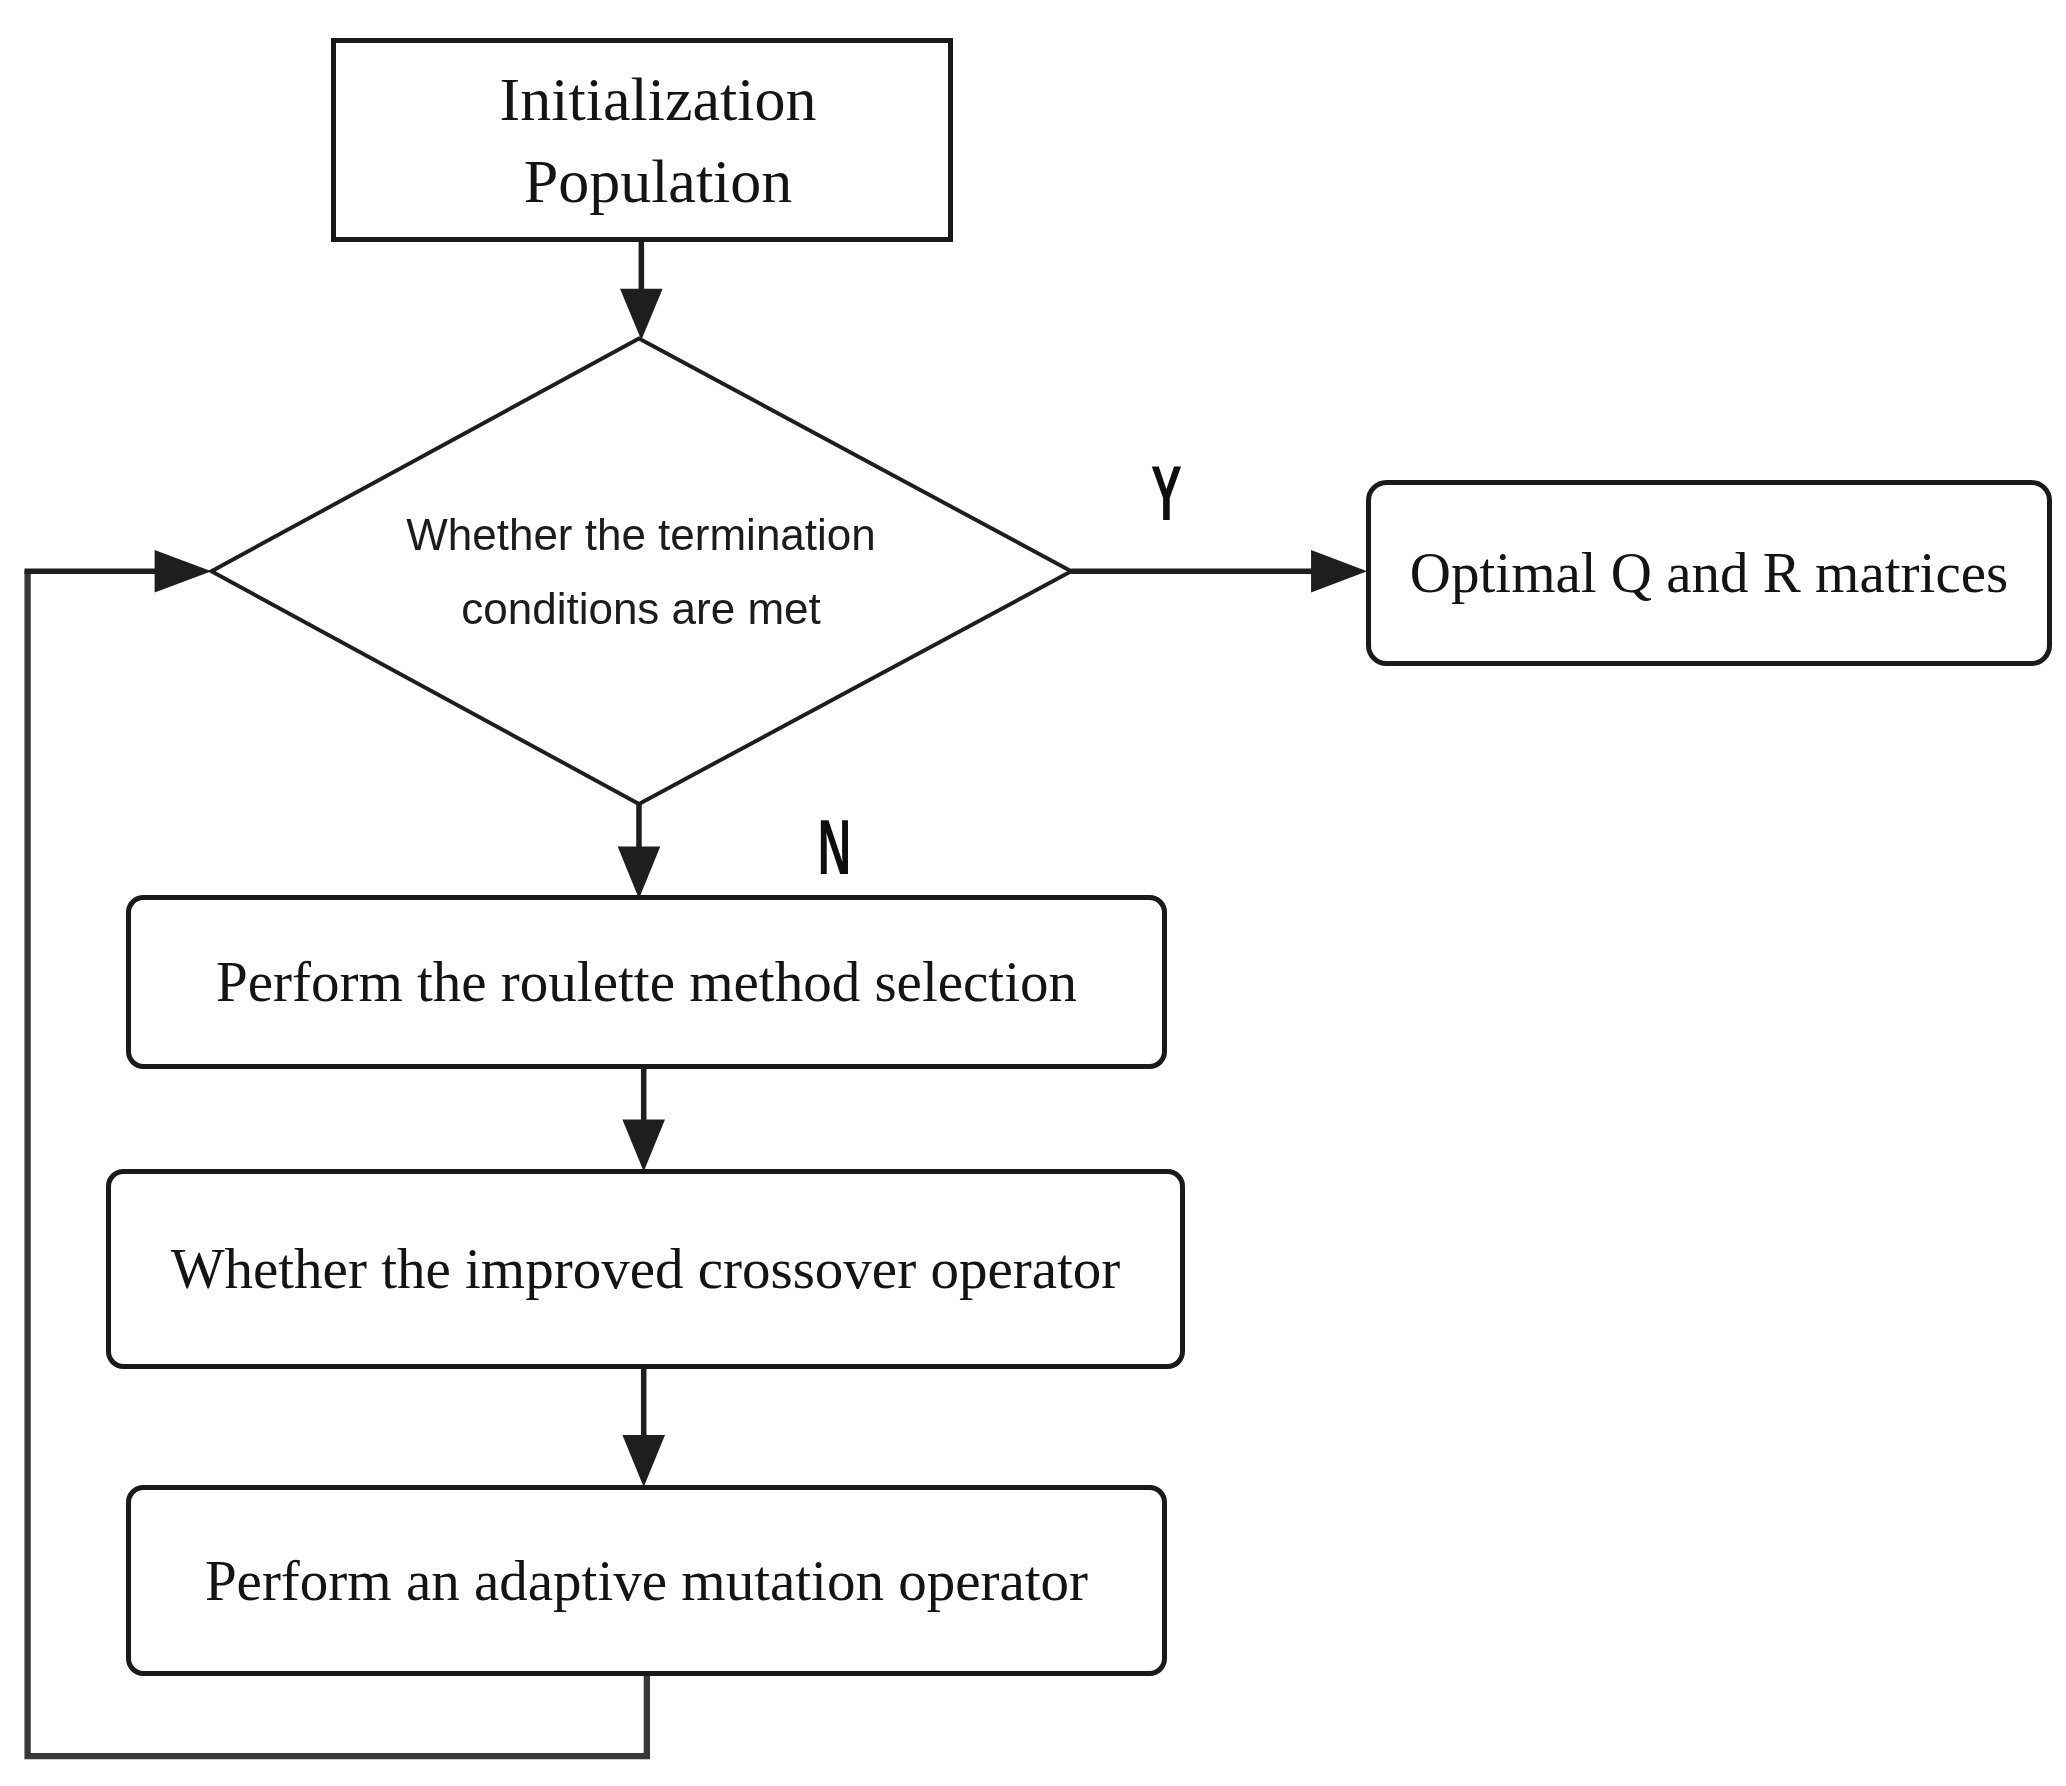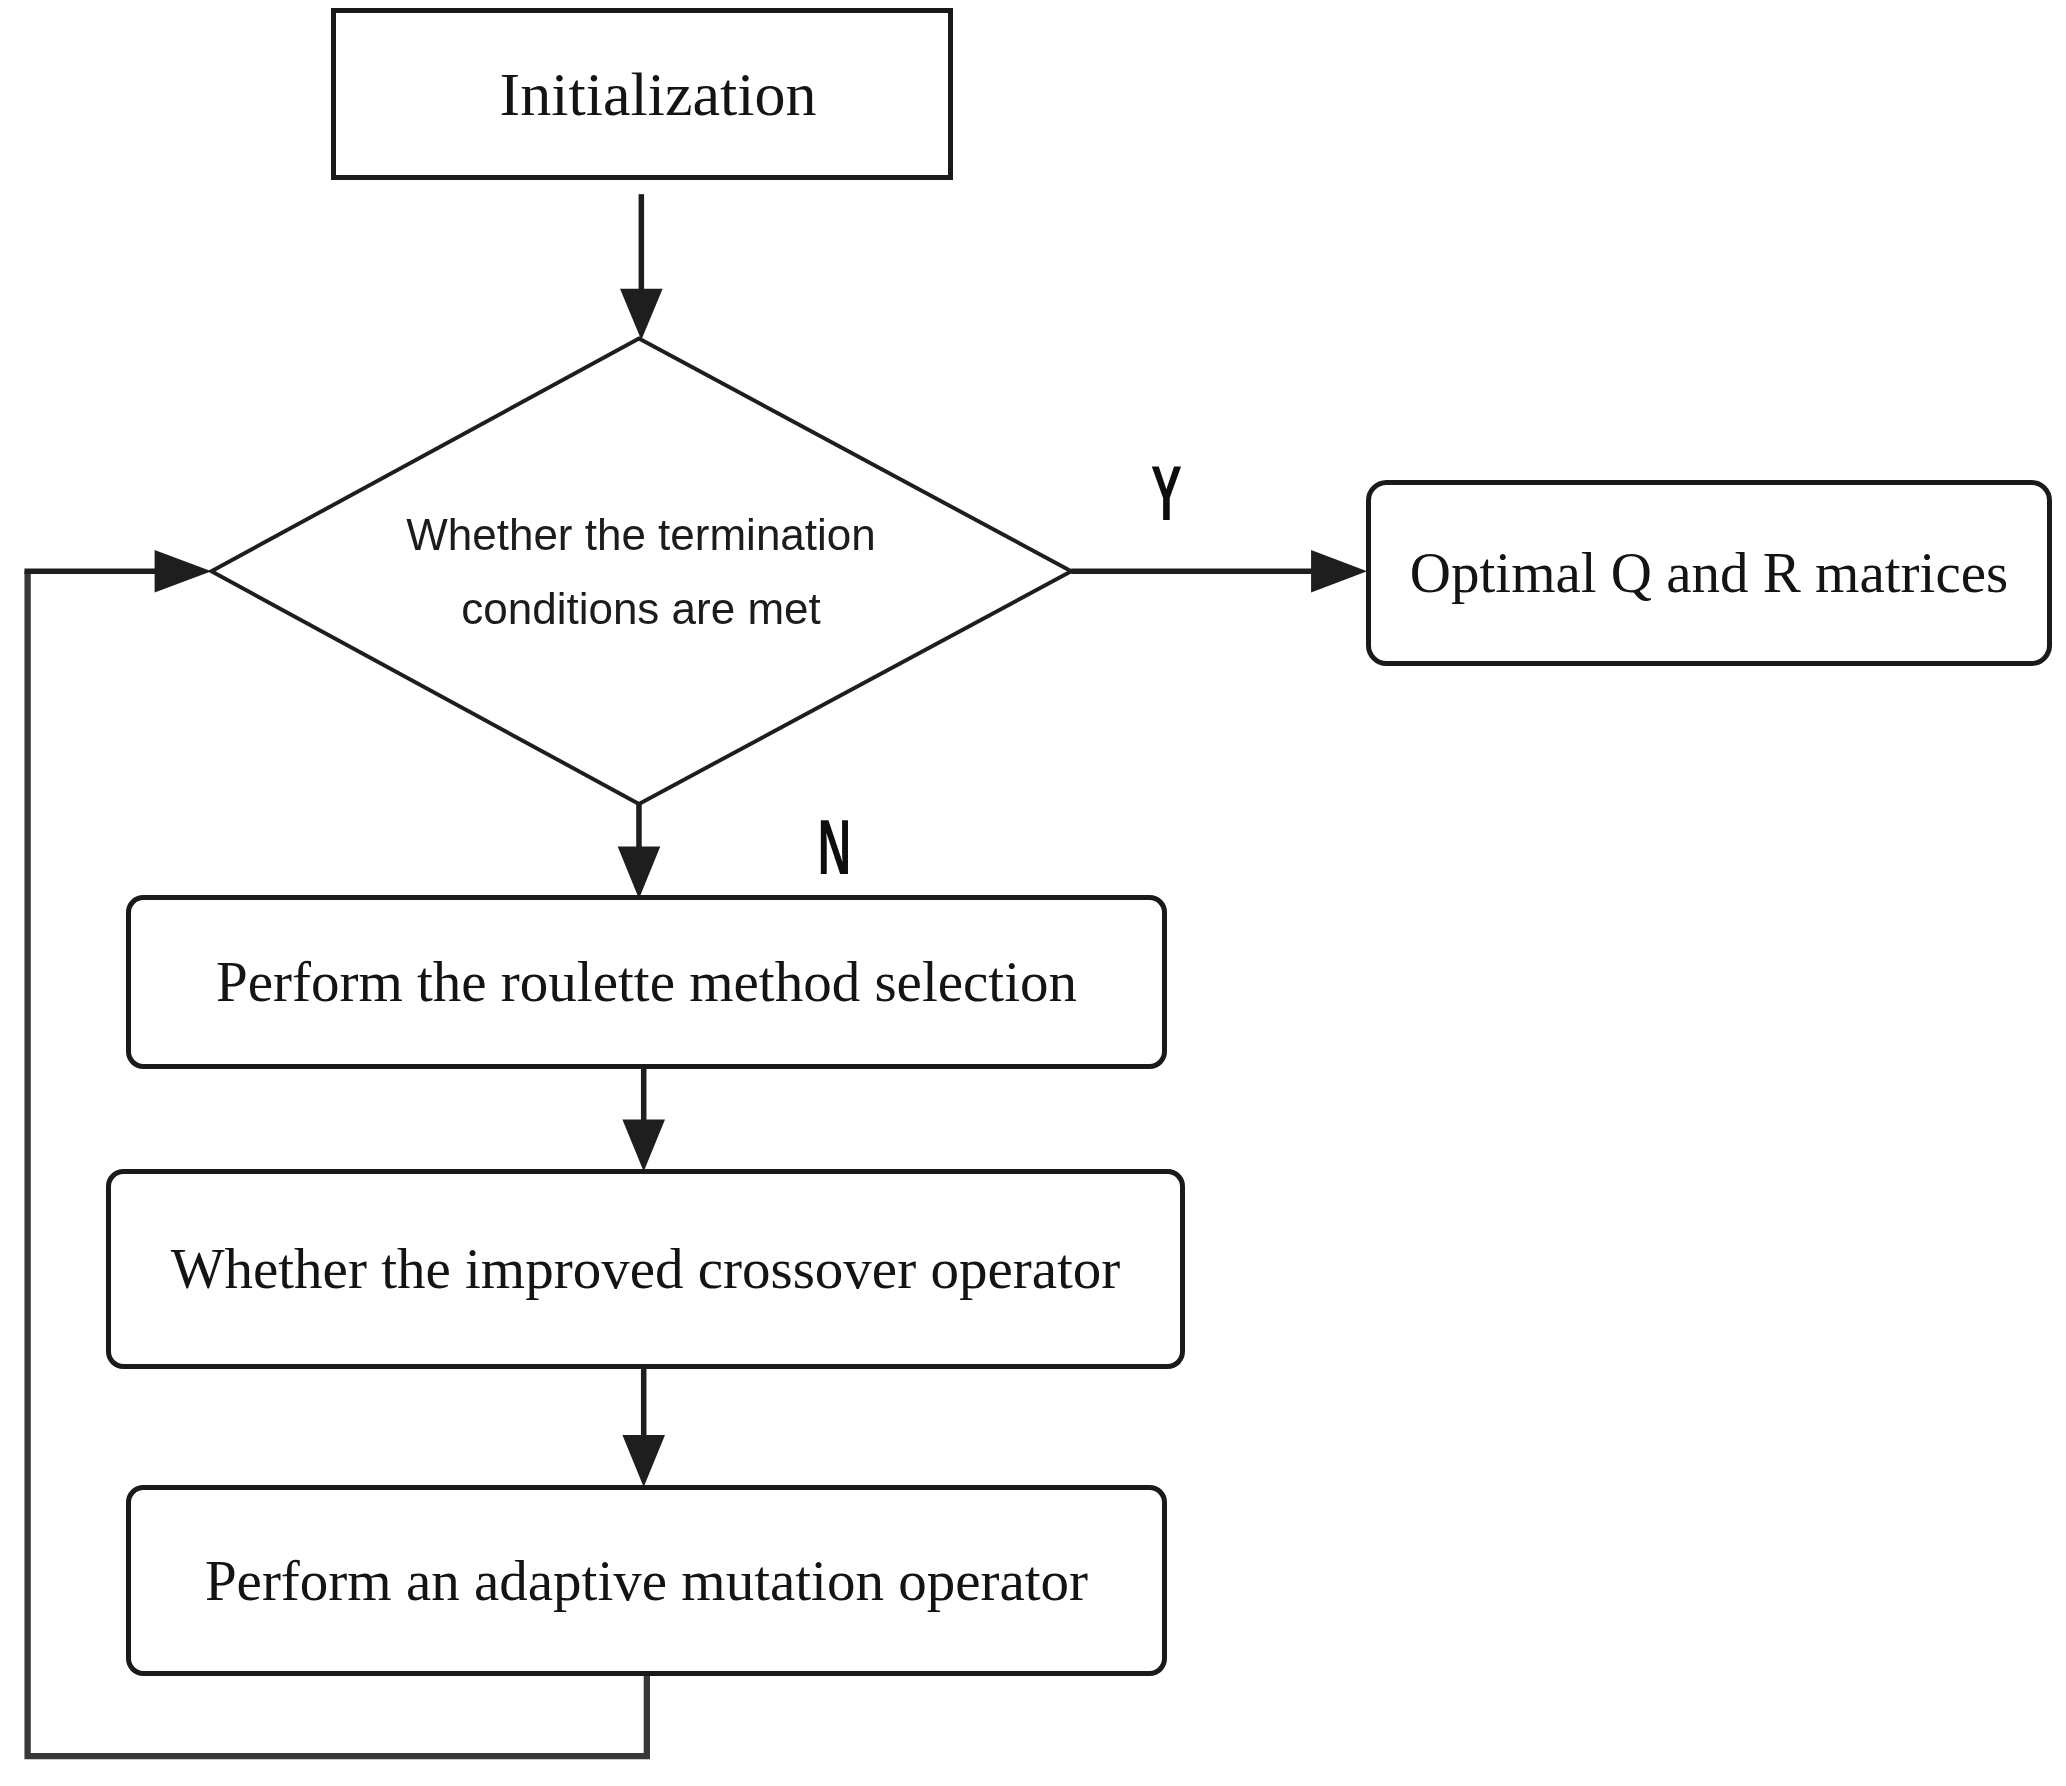--- a/index.html
+++ b/index.html
@@ -28,21 +28,21 @@
     text-align: center;
     color: #141414;
   }
   .node .label {
     font-size: 57px;
     line-height: 1.15;
     white-space: nowrap;
   }
   .rounded { border-radius: 17.4px; }
 
-  #init-box   { left: 331px;  top: 8px;   width: 622px;  height: 172px; padding-left: 32px; }
+  #init-box   { left: 331px;  top: 38px;   width: 622px;  height: 204px; padding-left: 32px; }
   #init-box .label { font-size: 62px; line-height: 82px; }
 
   #optimal-box   { left: 1366px; top: 480px;  width: 686px;  height: 186px; border-radius: 20.5px; }
   #roulette-box  { left: 126px;  top: 895px; width: 1041px; height: 174px; }
   #crossover-box { left: 106px;  top: 1169px; width: 1079px; height: 200px; }
   #mutation-box  { left: 126px;  top: 1485px; width: 1041px; height: 191px; }
 
   .diamond-label {
     position: absolute;
     left: 286px; top: 439px;
@@ -99,20 +99,21 @@
 
     <line x1="816" y1="1355" x2="816" y2="1424" stroke="#1e1e1e" stroke-width="7"></line>
     <polygon points="816,1485 789,1419 843,1419" fill="#1e1e1e"></polygon>
 
     <line x1="816" y1="1735" x2="816" y2="1824" stroke="#1e1e1e" stroke-width="7"></line>
     <polygon points="816,1885 789,1819 843,1819" fill="#1e1e1e"></polygon>
   </svg>
 
   <div class="node" id="init-box">
     <span class="label">Initialization</span>
+    <span class="label">Population</span>
   </div>
 
   <div class="diamond-label">
     <span>Whether the termination</span>
     <span>conditions are met</span>
   </div>
 
   <div class="edge-label" id="yes-label">Y</div>
   <div class="edge-label" id="no-label">N</div>
 

